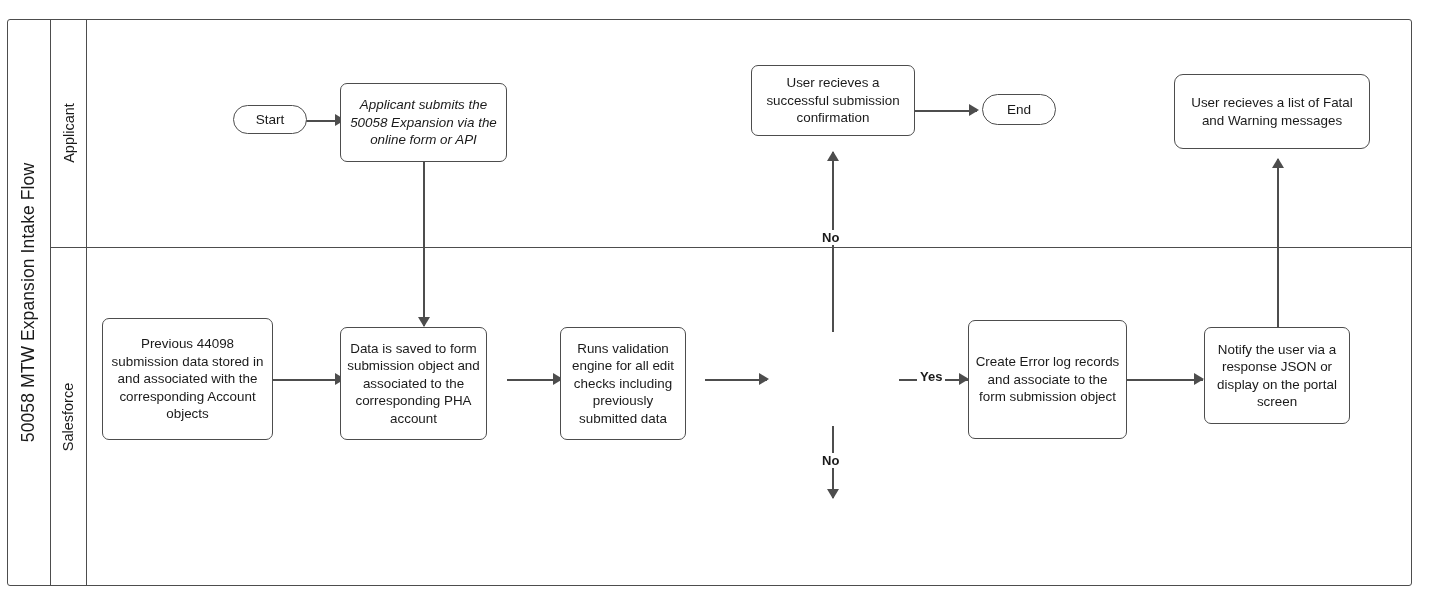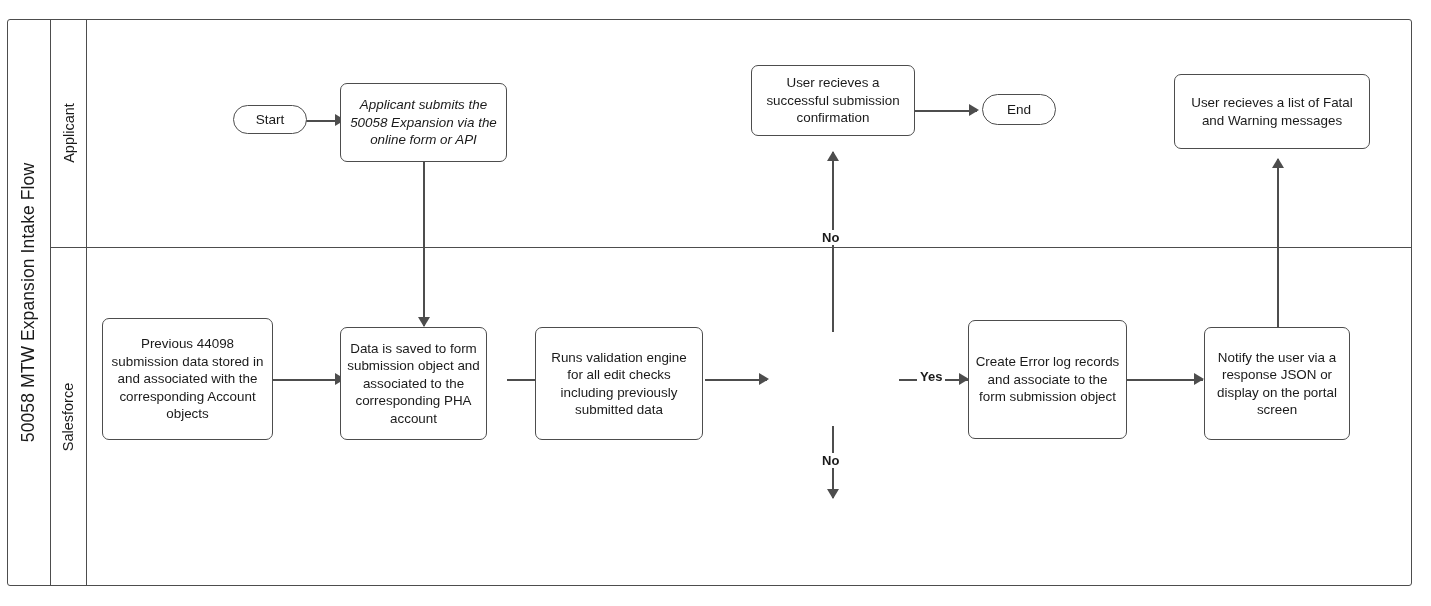--- a/index.html
+++ b/index.html
@@ -206,27 +206,27 @@
   <div class="arrow arrow-u" style="left:1272px; top:158px;"></div>
 
   <div class="node terminator" style="left:233px; top:105px; width:74px; height:29px;">Start</div>
 
   <div class="node" style="left:340px; top:83px; width:167px; height:79px;font-style:italic;">Applicant submits the 50058 Expansion via the online form or API</div>
 
   <div class="node" style="left:751px; top:65px; width:164px; height:71px;">User recieves a successful submission confirmation</div>
 
   <div class="node terminator" style="left:982px; top:94px; width:74px; height:31px;">End</div>
 
-  <div class="node" style="left:1174px; top:74px; width:196px; height:75px;">User recieves a list of Fatal and Warning messages</div>
+  <div class="node" style="left:1174px; top:74px; width:196px; height:75px;border-radius:9px;">User recieves a list of Fatal and Warning messages</div>
 
   <div class="node" style="left:102px; top:318px; width:171px; height:122px;">Previous 44098 submission data stored in and associated with the corresponding Account objects</div>
 
   <div class="node" style="left:340px; top:327px; width:147px; height:113px;">Data is saved to form submission object and associated to the corresponding PHA account</div>
 
-  <div class="node" style="left:535px; top:327px; width:168px; height:113px;">Runs validation engine for all edit checks including previously submitted data</div>
+  <div class="node" style="left:560px; top:327px; width:126px; height:113px;">Runs validation engine for all edit checks including previously submitted data</div>
 
 
   <div class="node" style="left:968px; top:320px; width:159px; height:119px;">Create Error log records and associate to the form submission object</div>
 
-  <div class="node" style="left:1204px; top:327px; width:146px; height:113px;">Notify the user via a response JSON or display on the portal screen</div>
+  <div class="node" style="left:1204px; top:327px; width:146px; height:97px;">Notify the user via a response JSON or display on the portal screen</div>
 
 
 </div>
 
 </body></html>

